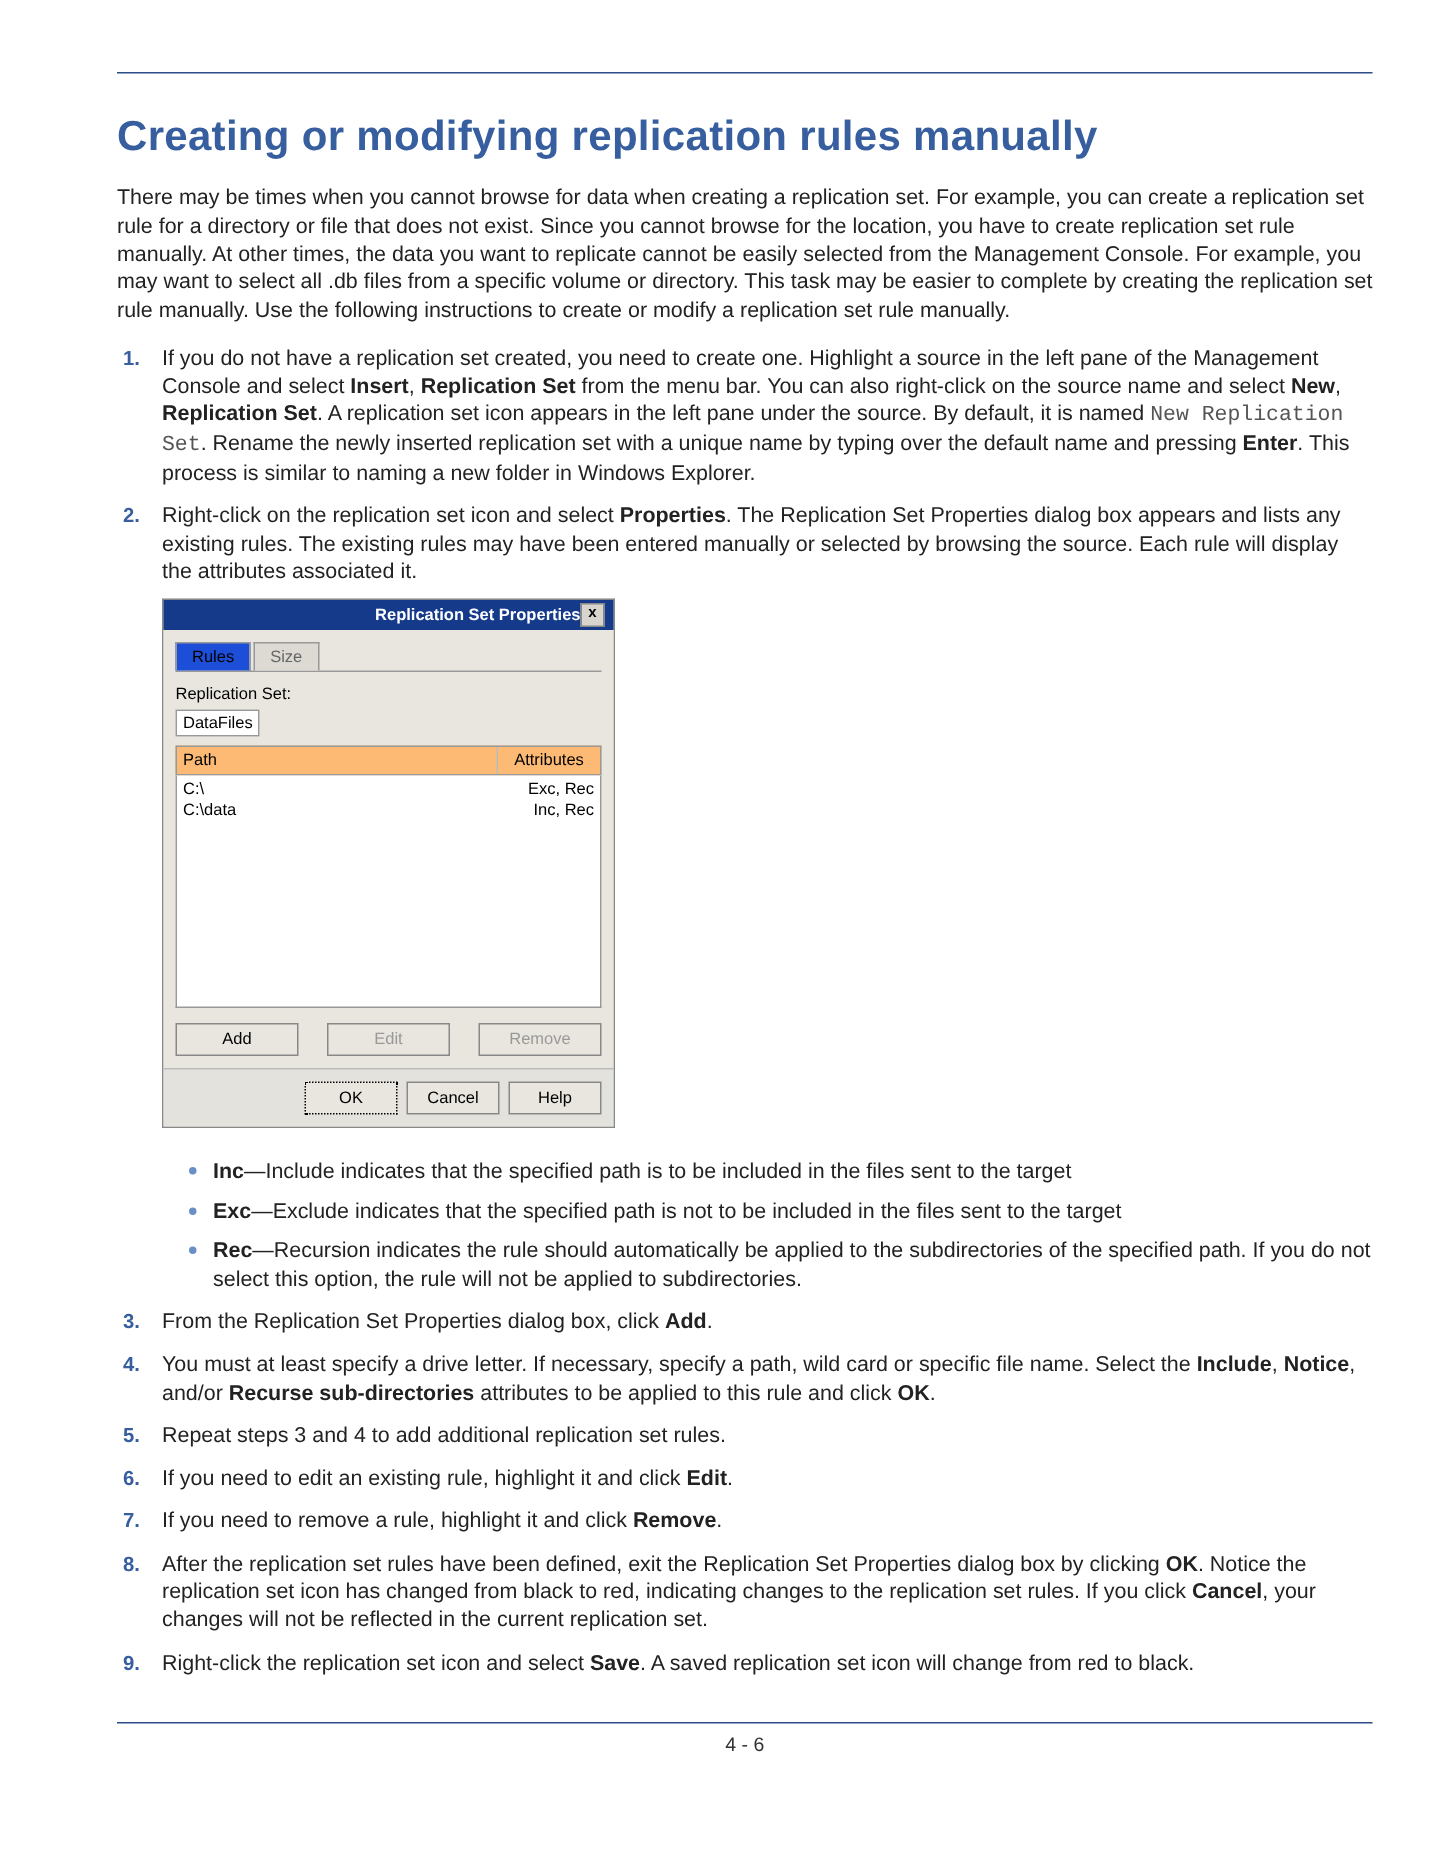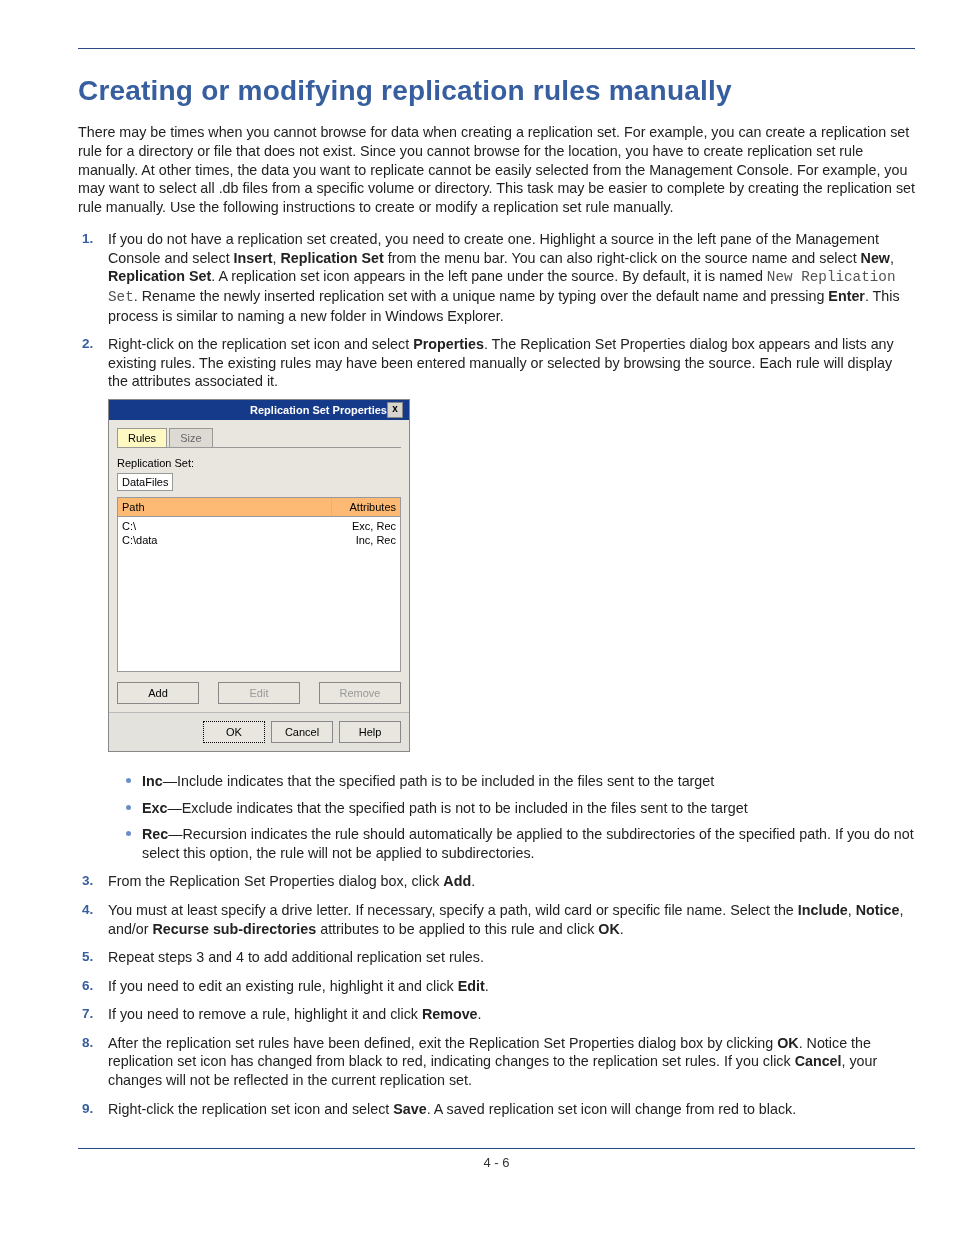--- a/index.html
+++ b/index.html
@@ -15,28 +15,28 @@
 .mono{font-family:Liberation Mono, monospace;color:#555}
 ul.bul{list-style:none;margin:20px 0 0 0;padding:0}
 ul.bul>li{position:relative;padding-left:34px;margin:0 0 8px 0}
 ul.bul>li:before{content:"";position:absolute;left:18px;top:6px;width:5px;height:5px;background:#6a8fc8;border-radius:50%}
 
 .dlg{width:300px;margin:8px 0 12px 0;background:#e4e2dc;border:1px solid #888;font-family:Tahoma,Arial,sans-serif;font-size:11px;color:#000}
 .dlgtitle{background:#163a8a;color:#fff;font-weight:bold;padding:2px 6px;display:flex;justify-content:flex-end;align-items:center}
 .dlgtitle .xbtn{background:#d7d5cd;color:#000;border:1px solid #888;width:14px;height:14px;line-height:12px;text-align:center;font-size:10px}
 .dlgbody{background:#e8e6de;padding:8px}
 .tabs{display:flex;border-bottom:1px solid #999;margin-bottom:8px}
-.tab{padding:2px 10px;border:1px solid #999;border-bottom:none;margin-right:2px;background:#fef9c3}
+.tab{padding:2px 10px;border:1px solid #999;border-bottom:none;margin-right:2px;background:#1d4ed8}
 .tab.inactive{background:#dcdad2;color:#666}
 .lbl{display:block;margin:4px 0}
 .rsname{border:1px solid #999;background:#fff;padding:2px 4px;width:54px}
 .listhead{display:flex;border:1px solid #999;background:#fdba74;margin-top:8px}
 .listhead div{padding:2px 4px}
 .lh-path{flex:1;border-right:1px solid #bbb}
-.lh-attr{width:60px;text-align:right}
+.lh-attr{width:60px;text-align:center}
 .listbox{border:1px solid #999;border-top:none;background:#fff;height:150px;padding:2px 4px}
 .row{display:flex}
 .row .p{flex:1}
 .row .a{width:60px;text-align:right}
 .dlg-btnrow{display:flex;justify-content:space-between;margin-top:10px}
 .dlg-btnrow button{width:82px;height:22px;border:1px solid #888;background:#e8e6de;font-size:11px}
 .dlg-btnrow button.disabled{color:#999}
 .dlg-footer{display:flex;justify-content:flex-end;gap:6px;padding:8px;background:#e4e2dc;border-top:1px solid #bbb}
 .dlg-footer button{width:62px;height:22px;border:1px solid #888;background:#e8e6de;font-size:11px}
 .dlg-footer button.ok{border:1px dotted #000}

